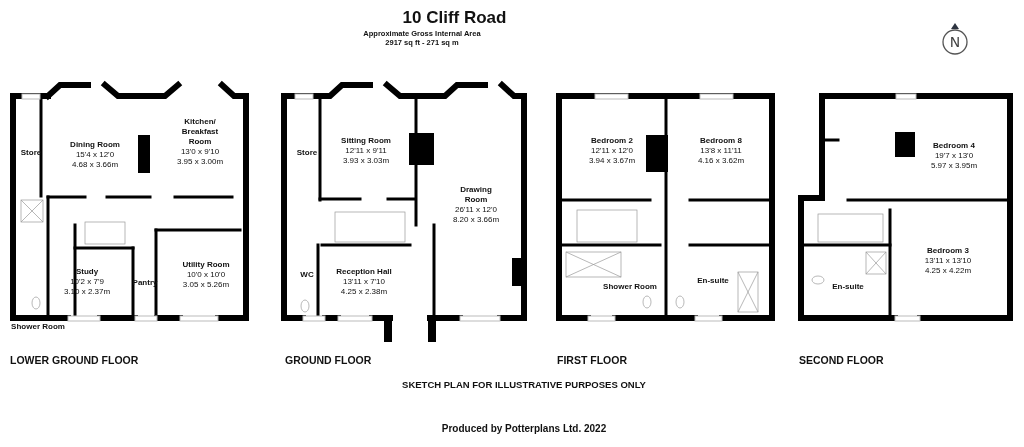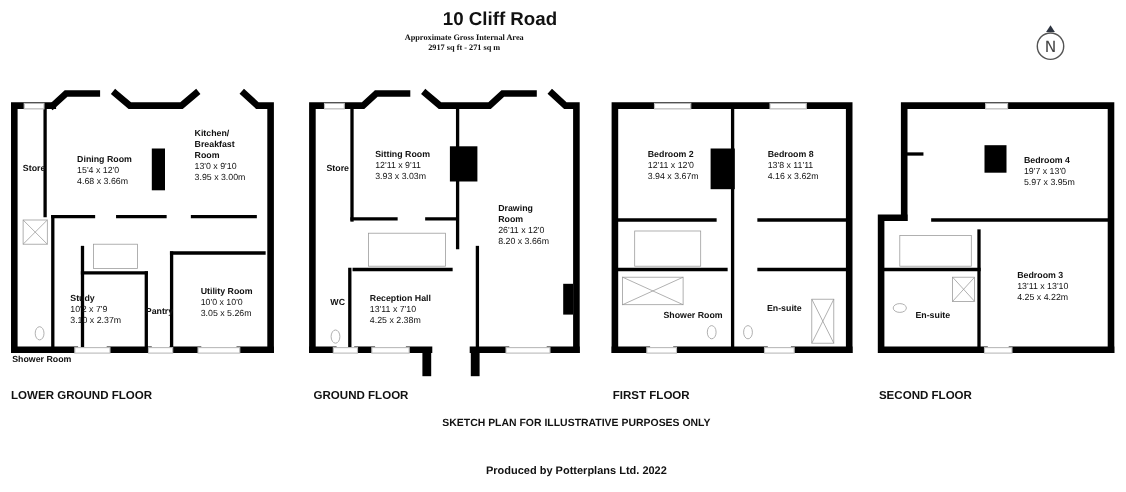--- a/index.html
+++ b/index.html
@@ -1,22 +1,22 @@
 <!DOCTYPE html>
 <html><head>
 <meta charset="utf-8">
 <style>
   html,body{margin:0;padding:0;background:#fff;}
   body{width:1024px;height:447px;position:relative;overflow:hidden;font-family:"Liberation Sans",sans-serif;color:#111;}
   .abs{position:absolute;}
   .title{left:0;width:909px;top:8px;text-align:center;font-weight:bold;font-size:17px;}
-  .sub{left:0;width:844px;text-align:center;font-weight:bold;font-size:7.5px;font-family:Liberation Serif, serif;}
+  .sub{left:0;width:844px;text-align:center;font-weight:bold;font-size:7.5px;}
   .compass{left:938px;top:22px;width:34px;height:34px;}
   svg.plan{position:absolute;left:0;top:0;}
-  .lbl{position:absolute;font-weight:bold;font-size:8px;line-height:10px;white-space:nowrap;transform:translateX(-50%);}
+  .lbl{position:absolute;text-align:center;font-weight:bold;font-size:8px;line-height:10px;white-space:nowrap;transform:translateX(-50%);}
   .floorname{position:absolute;font-weight:bold;font-size:10.5px;top:354px;}
   .disc{left:12px;width:1024px;text-align:center;}
   .disc-h{top:379px;font-weight:bold;font-size:9.5px;}
   .disc-b{top:391px;font-size:8px;line-height:10px;}
   .disc-p{top:423px;font-weight:bold;font-size:10px;}
 </style>
 </head>
 <body>
 
 <div class="abs title">10 Cliff Road</div>

